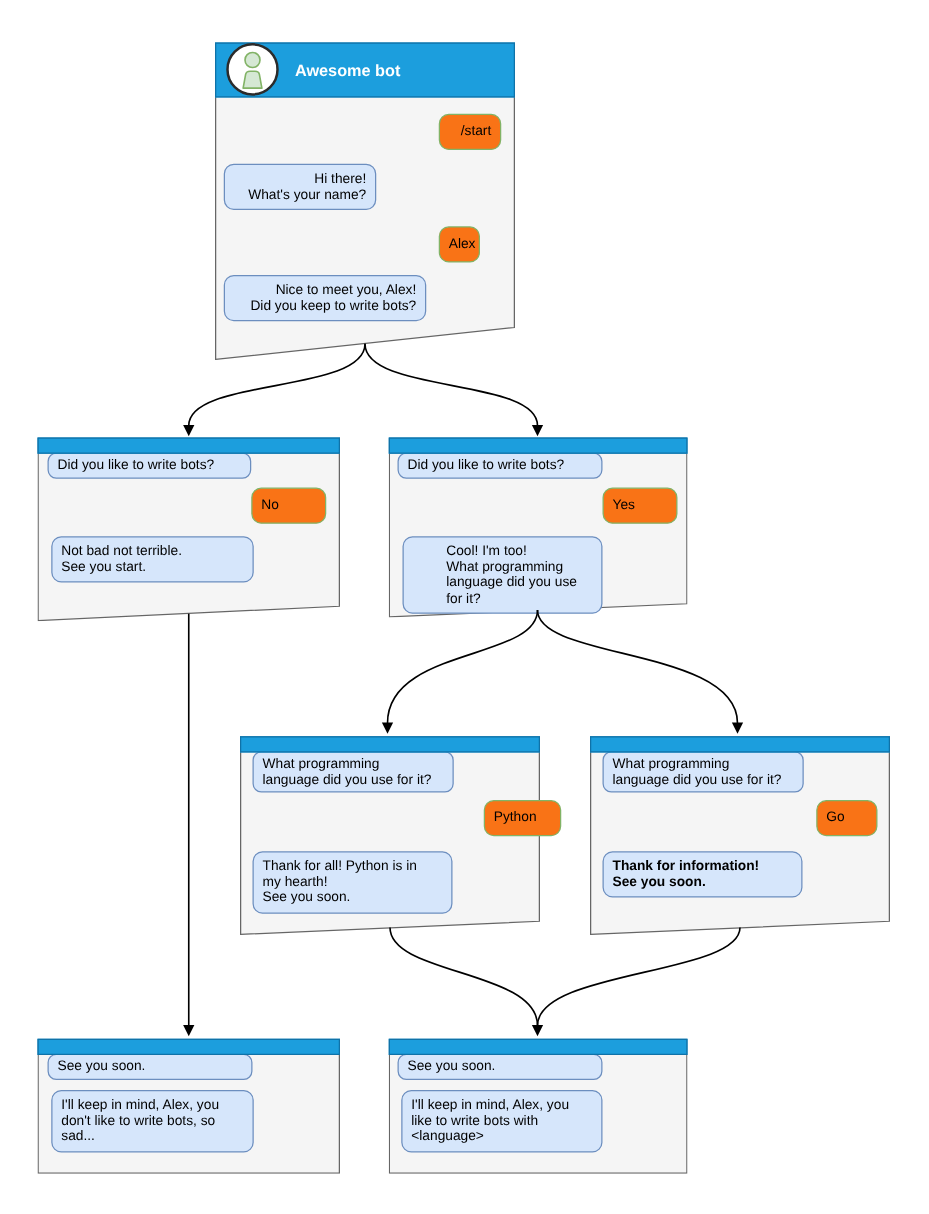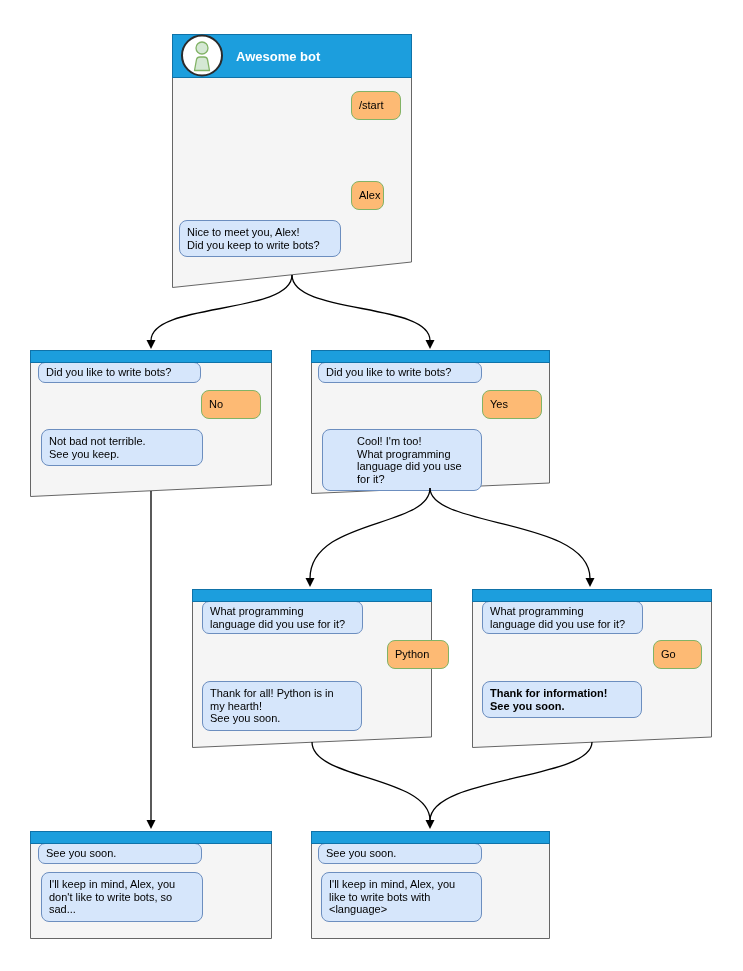--- a/index.html
+++ b/index.html
@@ -17,21 +17,21 @@
   .hdr-thin { height:13px; }
   .avatar { display:block; margin-left:7px; }
   .title { color:#ffffff; font-weight:bold; font-size:13px; margin-left:12px; }
   .bubble {
     position:absolute; z-index:2; box-sizing:border-box;
     border-radius:8px; padding:5px 7px;
     font-size:11px; line-height:12.5px; color:#000000;
     white-space:pre-line; overflow:hidden;
   }
   .bot  { background:#D6E6FB; border:1px solid #6C8EBF; }
-  .user { background:#fdba74; border:1px solid #82B366; padding:7px 7px; }
+  .user { background:#f97316; border:1px solid #82B366; padding:7px 7px; }
   .echo { padding:3px 7px; border-radius:7px; }
   .edges { position:absolute; left:0; top:0; z-index:5; pointer-events:none; }
 </style>
 </head>
 <body>
 
 <div class="canvas">
 
   <svg class="edges" width="743" height="971">
     <g fill="none" stroke="#000000" stroke-width="1.3">
@@ -46,47 +46,49 @@
     <g fill="#000000" stroke="none">
       <polygon points="146.5,340 155.5,340 151,349"></polygon>
       <polygon points="425.5,340 434.5,340 430,349"></polygon>
       <polygon points="305.5,578 314.5,578 310,587"></polygon>
       <polygon points="585.5,578 594.5,578 590,587"></polygon>
       <polygon points="146.5,820 155.5,820 151,829"></polygon>
       <polygon points="425.5,820 434.5,820 430,829"></polygon>
     </g>
   </svg>
 
-  <div class="win" style="left:172px; top:34px; width:240px; height:254px;">
+  <div class="win" style="left:172px; top:34px; width:240px; height:254px;text-align:right;">
     <svg class="shape" width="240" height="254">
       <polygon points="0.5,0.5 239.5,0.5 239.5,228 0.5,253.5" fill="#F5F5F5" stroke="#666666" stroke-width="1"></polygon>
     </svg>
     <div class="hdr hdr-big">
       <svg class="avatar" width="44" height="44">
         <circle cx="22" cy="21.5" r="20" fill="#ffffff" stroke="#2b2b2b" stroke-width="2"></circle>
         <circle cx="22" cy="14" r="6" fill="#D5E8D4" stroke="#82B366" stroke-width="1.3"></circle>
         <path d="M14.5,36.5 L16.5,25.5 Q17,23 20,23 L24,23 Q27,23 27.5,25.5 L29.5,36.5 Z" fill="#D5E8D4" stroke="#82B366" stroke-width="1.3" stroke-linejoin="round"></path>
       </svg>
       <span class="title">Awesome bot</span>
     </div>
     <div class="bubble user" style="left:179px; top:57px; width:50px;">/start</div>
+    <div class="bubble bot" style="left:7px; top:97px; width:122px;">Hi there!
+What's your name?</div>
     <div class="bubble user" style="left:179px; top:147px; width:33px;">Alex</div>
     <div class="bubble bot" style="left:7px; top:186px; width:162px;">Nice to meet you, Alex!
 Did you keep to write bots?</div>
   </div>
 
   <div class="win" style="left:30px; top:350px; width:242px; height:147px;">
     <svg class="shape" width="242" height="147">
       <polygon points="0.5,0.5 241.5,0.5 241.5,135 0.5,146.5" fill="#F5F5F5" stroke="#666666" stroke-width="1"></polygon>
     </svg>
     <div class="hdr hdr-thin"></div>
     <div class="bubble bot echo" style="left:8px; top:12px; width:163px;">Did you like to write bots?</div>
     <div class="bubble user" style="left:171px; top:40px; width:60px;">No</div>
     <div class="bubble bot" style="left:11px; top:79px; width:162px;">Not bad not terrible.
-See you keep.</div>
+See you start.</div>
   </div>
 
   <div class="win" style="left:311px; top:350px; width:239px; height:144px;">
     <svg class="shape" width="239" height="144">
       <polygon points="0.5,0.5 238.5,0.5 238.5,133 0.5,143.5" fill="#F5F5F5" stroke="#666666" stroke-width="1"></polygon>
     </svg>
     <div class="hdr hdr-thin"></div>
     <div class="bubble bot echo" style="left:7px; top:12px; width:164px;">Did you like to write bots?</div>
     <div class="bubble user" style="left:171px; top:40px; width:60px;">Yes</div>
     <div class="bubble bot" style="left:11px; top:79px; width:160px;padding-left:34px;">Cool! I'm too!

